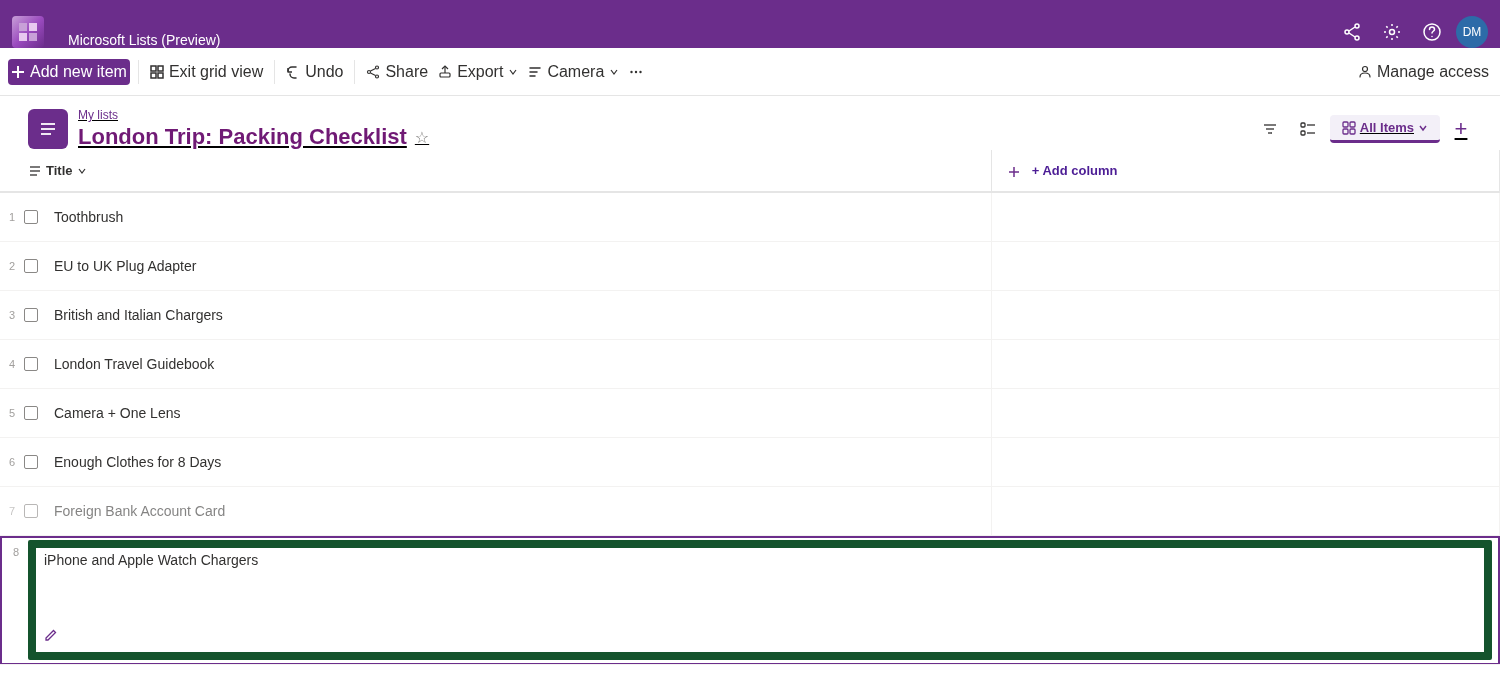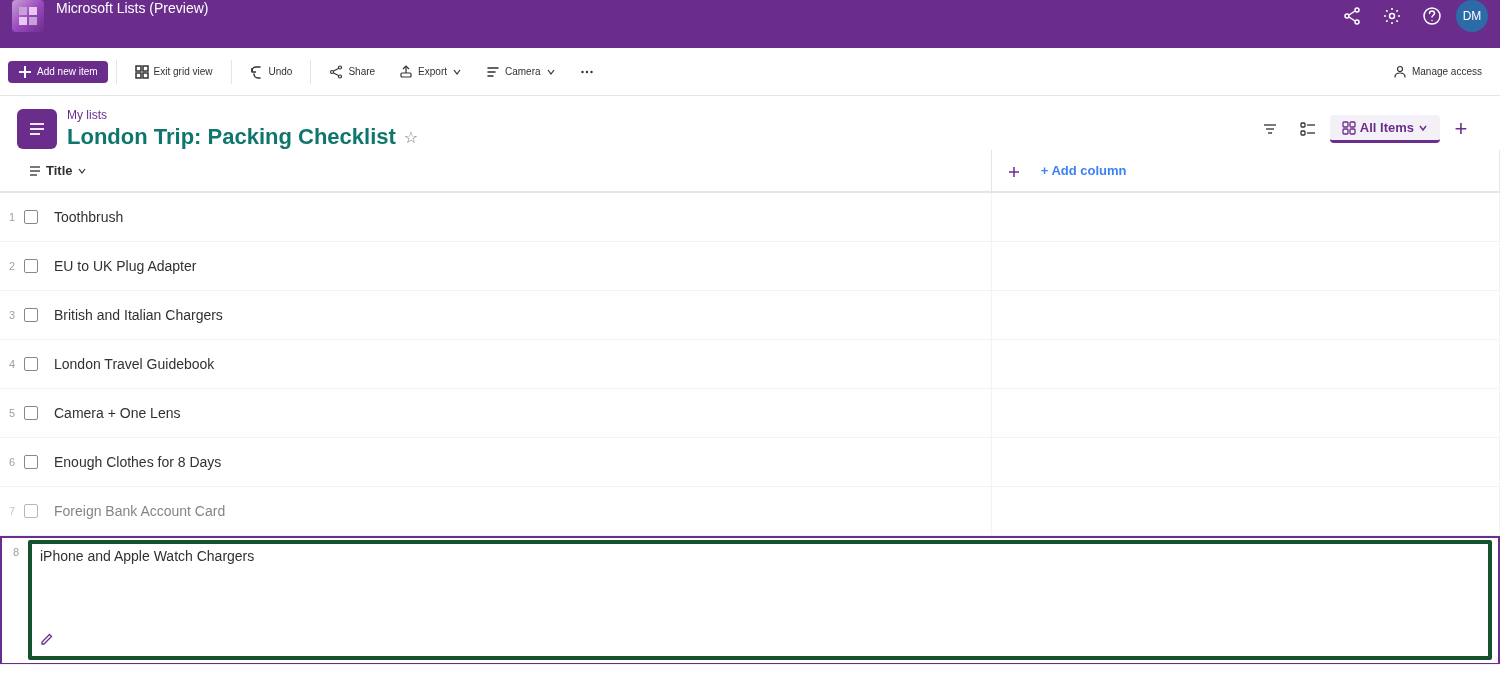--- a/index.html
+++ b/index.html
@@ -3,23 +3,23 @@
   <meta charset="utf-8">
   <style>
     * { box-sizing: border-box; margin: 0; padding: 0; }
     body { font-family: 'Segoe UI', Arial, sans-serif; background: #fff; overflow: hidden; width: 1500px; height: 683px; }
 
     
     .app-bar {
       background: #6b2d8b;
       height: 48px;
       display: flex;
-      align-items: flex-start;
+      align-items: flex-end;
       padding: 0 12px;
-      gap: 8px;
+      gap: 20px;
       color: #fff;
       position: relative;
     }
     .app-bar-logo {
       width: 32px; height: 32px;
       background: linear-gradient(135deg, #c8a0d8 0%, #9b4bbf 50%, #6b2d8b 100%);
       border-radius: 4px;
       display: flex; align-items: center; justify-content: center;
       font-weight: bold; font-size: 13px; color: #fff;
       margin-right: 4px;
@@ -50,24 +50,24 @@
       background: #fff;
       height: 48px;
       display: flex;
       align-items: center;
       padding: 0 8px;
       gap: 4px;
       border-bottom: 1px solid #e5e5e5;
     }
     .cmd-btn {
       display: flex; align-items: center; gap: 5px;
-      padding: 4px 10px;
+      padding: 4px 3px;
       border-radius: 4px;
       cursor: pointer;
-      font-size: 10px;
+      font-size: 16px;
       color: #323130;
       background: transparent;
       border: none;
       white-space: nowrap;
     }
     .cmd-btn.primary {
       background: #6b2d8b;
       color: #fff;
       border-radius: 4px;
       font-weight: 500;
@@ -137,22 +137,22 @@
     .title-cell-wrap {
       display: flex; align-items: center; height: 48px;
     }
     .row-num {
       width: 24px; text-align: center; font-size: 11px; color: #a19f9d;
       flex-shrink: 0;
     }
 
     
     .add-col-header {
-      color: #3b82f6; font-size: 13px; cursor: pointer;
-      display: flex; align-items: flex-end; gap: 21px;
+      color: #4c1d95; font-size: 13px; cursor: pointer;
+      display: flex; align-items: flex-end; gap: 12px;
     }
 
     
     .add-row {
       height: 48px;
       border-bottom: 1px solid #f3f2f1;
       display: flex; align-items: center;
       cursor: pointer;
       padding: 0;
     }
@@ -284,34 +284,34 @@
   <div class="cmd-spacer"></div>
   <button class="cmd-btn">
     <svg width="14" height="14" viewBox="0 0 14 14" fill="none">
       <circle cx="7" cy="4" r="2.5" stroke="#323130" stroke-width="1.2"></circle>
       <path d="M2 12c0-2.8 2.2-4 5-4s5 1.2 5 4" stroke="#323130" stroke-width="1.2" stroke-linecap="round"></path>
     </svg>
     <span>Manage access</span>
   </button>
 </div>
 
-<div style="padding: 12px 24px 0 17px; background:#fff; display:flex; align-items:center;">
+<div style="padding: 12px 24px 0 28px; background:#fff; display:flex; align-items:center;text-decoration:underline;">
 
   <div style="display:flex; align-items:center; gap:10px;">
     <div style="width:40px;height:40px;background:#6b2d8b;border-radius:6px;display:flex;align-items:center;justify-content:center;">
       <svg width="22" height="22" viewBox="0 0 22 22" fill="none">
         <line x1="4" y1="6" x2="18" y2="6" stroke="white" stroke-width="1.8"></line>
         <line x1="4" y1="11" x2="18" y2="11" stroke="white" stroke-width="1.8"></line>
         <line x1="4" y1="16" x2="14" y2="16" stroke="white" stroke-width="1.8"></line>
       </svg>
     </div>
     <div>
       <div style="font-size:12px;color:#6b2d8b;cursor:pointer;margin-bottom:2px;">My lists</div>
       <div style="display:flex;align-items:center;gap:8px;">
-        <span style="font-size:22px;font-weight:600;color:#0f766e;">London Trip: Packing Checklist</span>
+        <span style="font-size:22px;font-weight:600;color:#701a75;">London Trip: Packing Checklist</span>
         <span style="font-size:16px;color:#797775;cursor:pointer;">☆</span>
       </div>
     </div>
   </div>
 
   <div style="display:flex;align-items:center;gap:6px;margin-left:auto;">
     <button style="display:flex;align-items:center;gap:4px;padding:5px 8px;border-radius:4px;border:none;background:transparent;cursor:pointer;font-size:13px;color:#323130;">
       <svg width="16" height="16" viewBox="0 0 16 16" fill="none">
         <line x1="2" y1="4" x2="14" y2="4" stroke="#323130" stroke-width="1.3"></line>
         <line x1="4" y1="8" x2="12" y2="8" stroke="#323130" stroke-width="1.3"></line>
@@ -438,21 +438,21 @@
           <div class="checkbox" style="margin-right:8px;"></div>
           <span class="cell-text">Foreign Bank Account Card</span>
         </div>
       </td>
       <td class="grid-cell"></td>
     </tr>
         <tr class="grid-row expanded editing">
       <td class="grid-cell title-col expanded-cell" colspan="2" style="border-right:none;">
         <div style="display:flex;align-items:flex-start;padding:4px 8px 4px 4px;">
           <span class="row-num" style="padding-top:6px;flex-shrink:0;width:24px;text-align:center;font-size:11px;color:#a19f9d;">8</span>
-          <div style="flex:1;border:4px solid #14532d;border-radius:2px;min-height:120px;padding:4px 8px;background:#fff;position:relative;">
+          <div style="flex:1;border:8px solid #14532d;border-radius:2px;min-height:120px;padding:4px 8px;background:#fff;position:relative;">
             <div style="font-size:14px;color:#323130;white-space:pre-wrap;word-break:break-word;">iPhone and Apple Watch Chargers</div>
             <div style="position:absolute;bottom:6px;left:8px;">
               <svg width="14" height="14" viewBox="0 0 14 14" fill="none">
                 <path d="M9.5 2.5l2 2L4 12H2v-2L9.5 2.5z" stroke="#6b2d8b" stroke-width="1.3" fill="none"></path>
               </svg>
             </div>
           </div>
         </div>
       </td>
     </tr>

